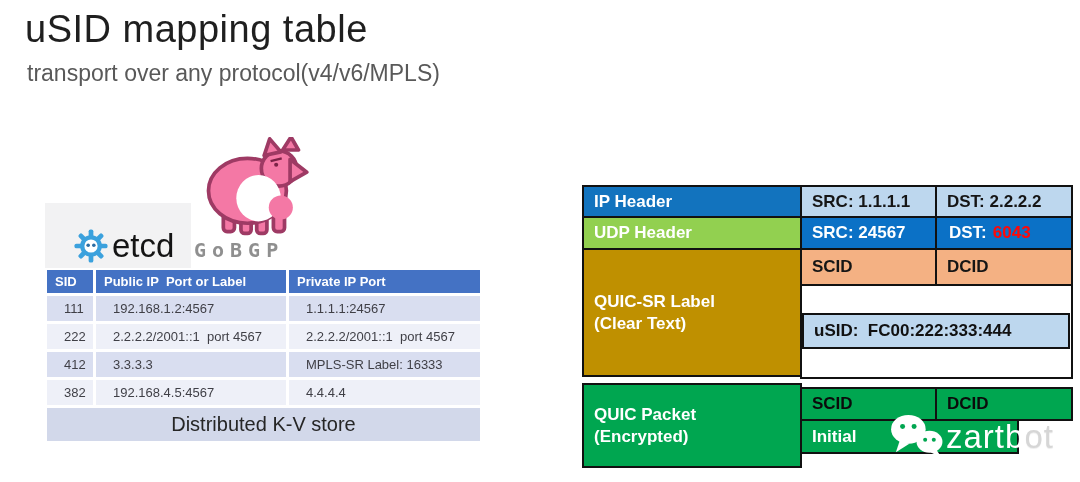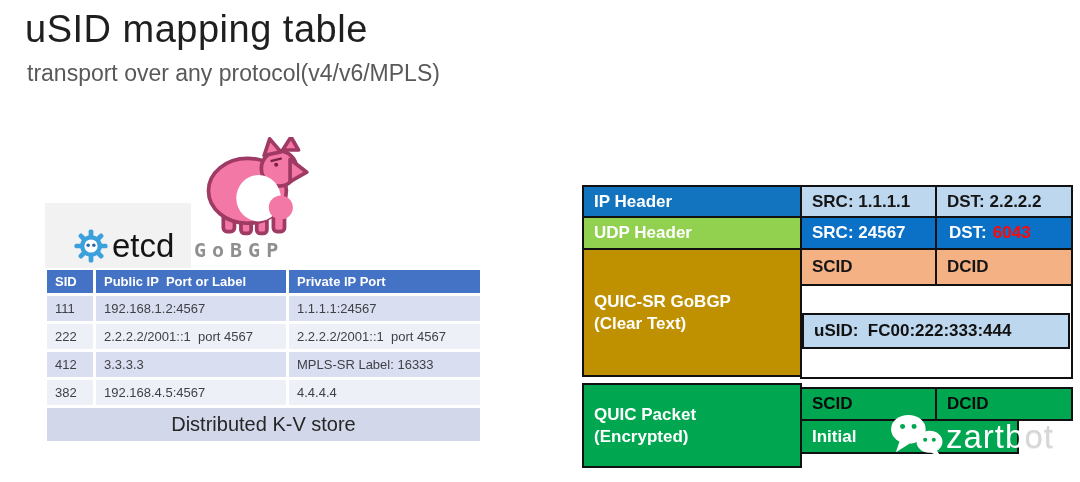--- a/index.html
+++ b/index.html
@@ -18,21 +18,21 @@
   .gobgp-text{position:absolute;left:194px;top:238px;font-size:20px;font-weight:bold;
               font-family:"DejaVu Sans Mono",monospace;color:#8f8f8f;letter-spacing:6px;}
   .pig{position:absolute;left:197px;top:137px;}
 
   
   .map-table{position:absolute;left:47px;top:270px;width:433px;
              display:grid;grid-template-columns:46px 190px 191px;gap:3px;background:#fff;}
   .map-table .hcell{background:#4472C4;color:#fff;font-weight:bold;font-size:13px;
              height:23px;display:flex;align-items:center;padding-left:8px;white-space:pre;}
   .map-table .cell{font-size:13px;color:#3f3f46;height:25px;display:flex;align-items:center;
-             padding-left:8px;white-space:pre;}
+             padding-left:17px;white-space:pre;}
   .map-table .odd{background:#D9DEF0;}
   .map-table .even{background:#EEF0F8;}
   .kv-band{position:absolute;left:47px;top:408px;width:433px;height:33px;background:#D2D8EA;
            display:flex;align-items:center;justify-content:center;font-size:20px;color:#262626;}
 
   
   .pbox{position:absolute;box-sizing:border-box;border:2px solid #111;
         display:flex;align-items:center;font-weight:bold;font-size:17px;}
   .pad{padding-left:10px;}
   .ip-left   {left:582px;top:185px;width:220px;height:33px;background:#1273BE;color:#fff;}
@@ -144,21 +144,21 @@
   <div class="pbox ip-dst pad">DST: 2.2.2.2</div>
 
   <div class="pbox udp-left pad">UDP Header</div>
   <div class="pbox udp-src pad">SRC: 24567</div>
   <div class="pbox udp-dst pad">
     <span>DST:</span>
     <span class="red">6043</span>
   </div>
 
   <div class="pbox qsr-left pad">
-    <div>QUIC-SR GoBGP</div>
+    <div>QUIC-SR Label</div>
     <div>(Clear Text)</div>
   </div>
   <div class="pbox scid-o pad">SCID</div>
   <div class="pbox dcid-o pad">DCID</div>
   <div class="pbox usid-wrap"></div>
   <div class="pbox usid-box pad">uSID:  FC00:222:333:444</div>
 
   <div class="pbox qen-left pad">
     <div>QUIC Packet</div>
     <div>(Encrypted)</div>

